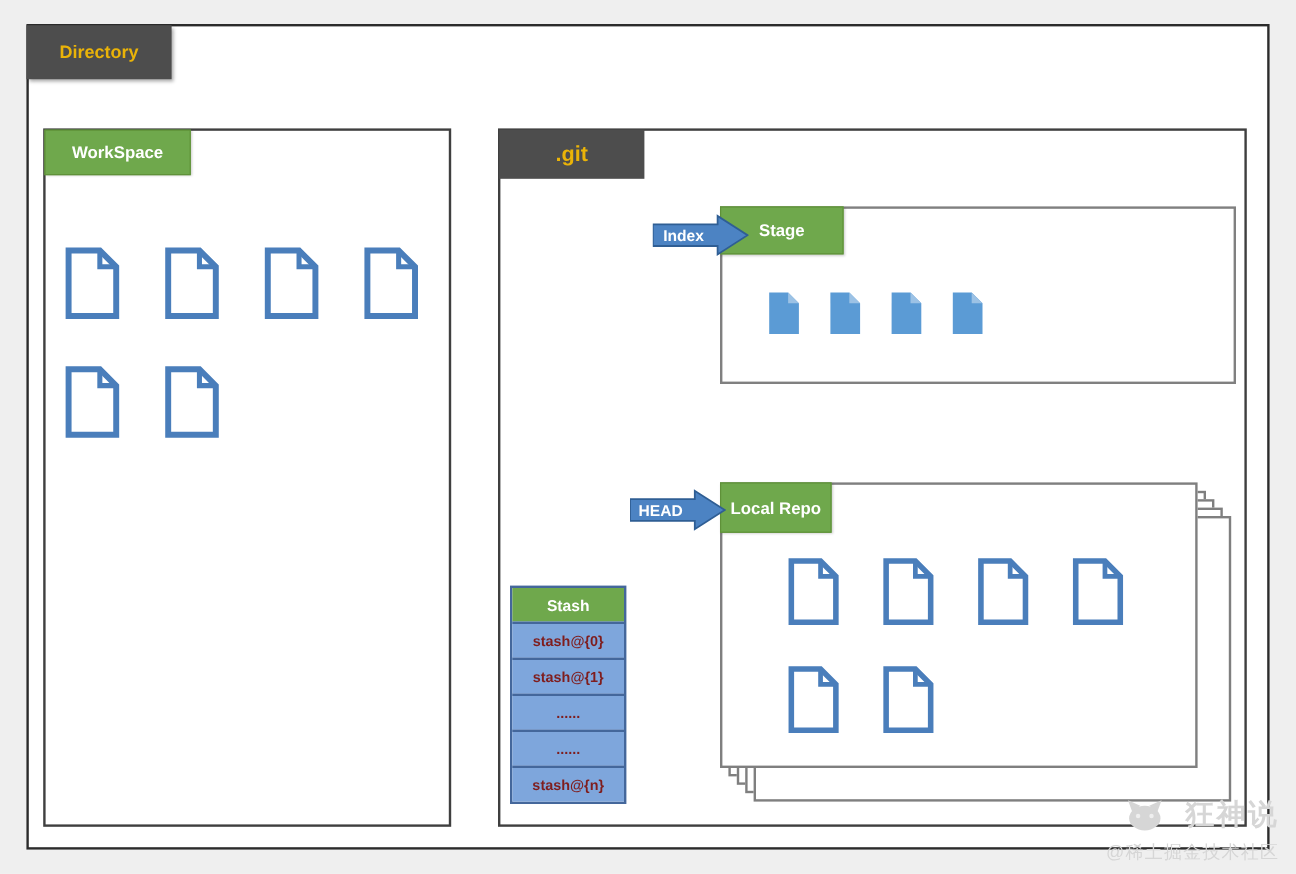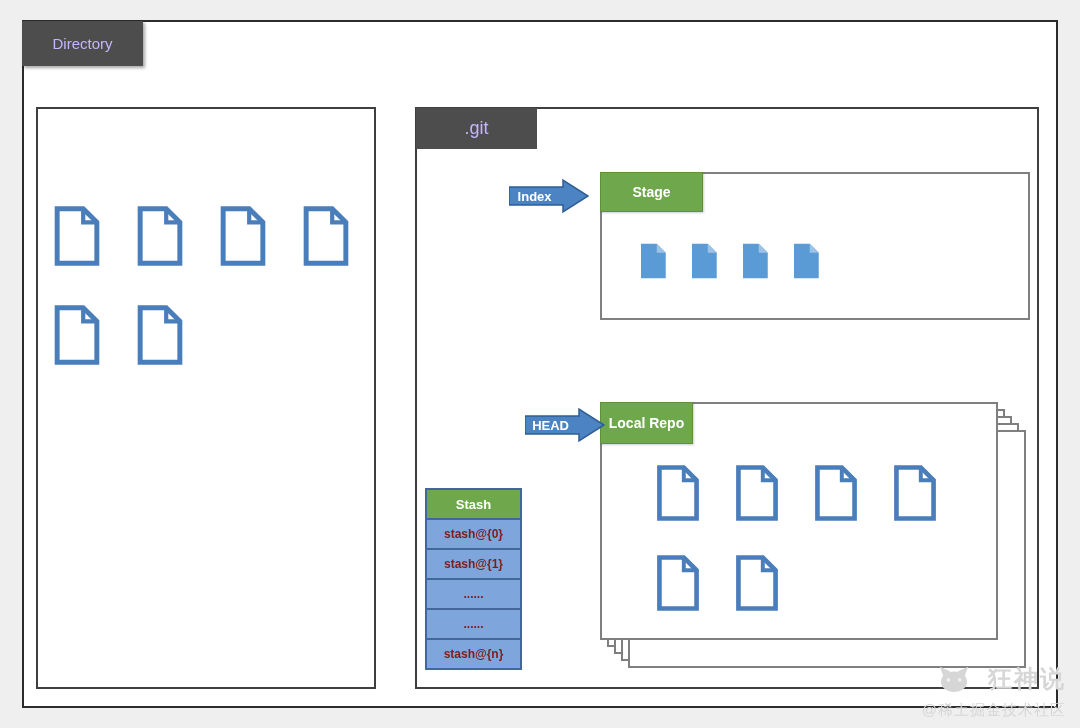--- a/index.html
+++ b/index.html
@@ -3,21 +3,21 @@
 <meta charset="utf-8">
 <style>
   * { margin:0; padding:0; box-sizing:border-box; }
   html,body { background:#efefef; }
   body { font-family:"Liberation Sans", sans-serif; }
   .page { position:relative; width:1080px; height:728px; background:#efefef; overflow:hidden; }
   .abs { position:absolute; }
 
   .frame { left:22px; top:20px; width:1036px; height:688px; background:#fff; border:2px solid #2b2b2b; }
 
-  .tab { display:flex; align-items:center; justify-content:center; color:#c4b5fd; font-weight:normal; }
+  .tab { display:flex; align-items:center; justify-content:center; color:#eab308; font-weight:bold; }
   .tab-directory { left:22px; top:21px; width:121px; height:45px; background:var(--dark-tab,#4d4d4d);
                    font-size:15px; box-shadow:2px 2px 3px rgba(0,0,0,.35); z-index:3; }
 
   .inner-box { background:#fff; border:2px solid #3f3f3f; }
   .box-workspace { left:36px; top:107px; width:340px; height:582px; }
   .box-git { left:415px; top:107px; width:624px; height:582px; }
 
   .green-label { background:var(--green,#6fa84c); border:1px solid #5f9139; color:#fff; font-weight:bold;
                  display:flex; align-items:center; justify-content:center; box-shadow:1px 1px 2px rgba(0,0,0,.2); z-index:2; }
   .label-workspace { left:37px; top:108px; width:122px; height:38px; font-size:14px; }
@@ -38,21 +38,21 @@
   .row-lr1 { left:654px; top:464px; gap:31px; }
   .row-lr2 { left:654px; top:554px; gap:31px; }
   .fi-lg { width:50px; height:62px; }
   .fi-md { width:48px; height:58px; }
   .fi-sm { width:30px; height:38px; }
 
   .arrow { width:80px; height:36px; z-index:2; }
   .arrow svg { position:absolute; inset:0; width:100%; height:100%; }
   .arrow span { position:absolute; left:0; top:0; width:64%; height:100%; display:flex; align-items:center;
                 justify-content:center; color:#fff; font-weight:bold; font-size:13px; }
-  .arrow-index { left:509px; top:178px; }
+  .arrow-index { left:544px; top:178px; }
   .arrow-head { left:525px; top:407px; }
 
   .stash { left:425px; top:488px; width:97px; border:2px solid var(--stash-border,#44679b); z-index:2; background:#fff; }
   .stash-header { height:28px; background:var(--green,#6fa84c); color:#fff; font-weight:bold; font-size:13px;
                   display:flex; align-items:center; justify-content:center; }
   .stash-row { height:30px; background:var(--stash-row,#7ea6dc); border-top:2px solid var(--stash-border,#44679b);
                color:#7f1d1d; font-weight:bold; font-size:12px; display:flex; align-items:center; justify-content:center; }
 
   .watermark { right:14px; bottom:8px; text-align:right; color:#d6d6d6; z-index:4; }
   .wm-top { display:flex; align-items:center; justify-content:flex-end; gap:17px; font-size:24px; font-weight:bold; letter-spacing:2px; }
@@ -62,20 +62,21 @@
 </head>
 <body>
 
 <div class="page">
 
   <div class="abs frame"></div>
 
   <div class="abs tab tab-directory">Directory</div>
 
   <div class="abs inner-box box-workspace"></div>
+  <div class="abs green-label label-workspace">WorkSpace</div>
   <div class="abs icon-row row-ws1">
       <svg class="fi-lg" viewBox="0 0 40 50">
        <path d="M4 3 H25 L36 14 V47 H4 Z" fill="#ffffff" stroke="#4a7ebb" stroke-width="4"></path>
        <path d="M25 3 V14 H36" fill="none" stroke="#4a7ebb" stroke-width="3.4"></path>
      </svg>
       <svg class="fi-lg" viewBox="0 0 40 50">
        <path d="M4 3 H25 L36 14 V47 H4 Z" fill="#ffffff" stroke="#4a7ebb" stroke-width="4"></path>
        <path d="M25 3 V14 H36" fill="none" stroke="#4a7ebb" stroke-width="3.4"></path>
      </svg>
       <svg class="fi-lg" viewBox="0 0 40 50">

